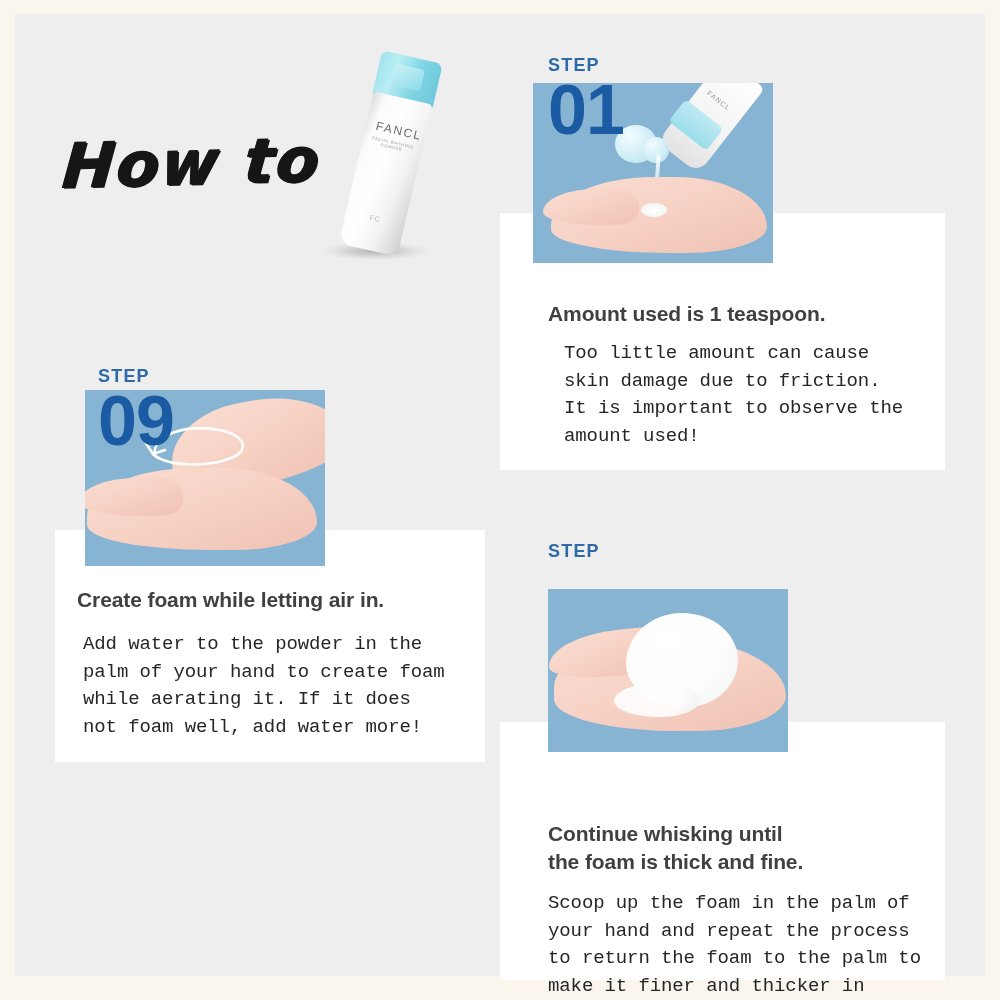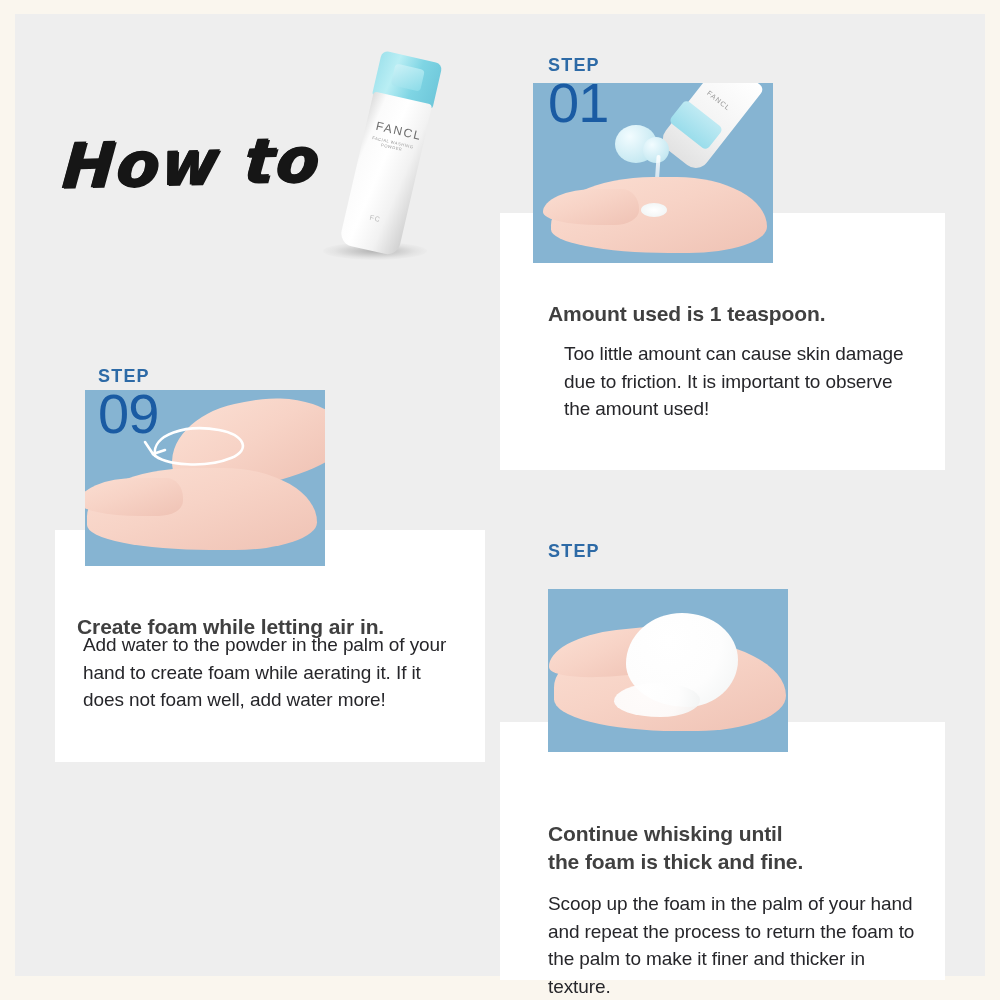--- a/index.html
+++ b/index.html
@@ -143,22 +143,22 @@
   .step-word {
     display: block;
     font-size: 18px;
     font-weight: 600;
     letter-spacing: 1.2px;
     color: #2d6aa6;
     margin-bottom: 1px;
   }
   .step-num {
     display: block;
-    font-size: 56px;
-    font-weight: 400;
+    font-size: 70px;
+    font-weight: 700;
     letter-spacing: -1px;
     color: #1a5ba3;
   }
 
   .photo {
     position: absolute;
     z-index: 3;
     background: #86b4d2;
     overflow: hidden;
   }
@@ -171,20 +171,21 @@
     line-height: 1.32;
     letter-spacing: -0.1px;
   }
   .card-body {
     position: absolute;
     font-size: 19px;
     font-weight: 400;
     color: #26262a;
     line-height: 1.46;
     letter-spacing: -0.1px;
+    font-family: Liberation Mono, monospace;
   }
 
   
   .hand {
     position: absolute;
     background: linear-gradient(160deg, #fbded2 0%, #f7d3c6 45%, #efc2b4 100%);
     border-radius: 50%;
   }
   .tube {
     position: absolute;
@@ -266,21 +267,21 @@
 
       <div class="hand" style="left:2px; top:78px; width:230px; height:82px; border-radius:52% 46% 40% 60% / 66% 74% 38% 34%;"></div>
       <div class="hand" style="left:-6px; top:88px; width:104px; height:38px; border-radius:62% 18% 26% 66% / 72% 58% 44% 40%;"></div>
 
       <svg class="swirl-arrow" style="left:36px; top:30px;" width="136" height="52" viewBox="0 0 136 52">
         <path d="M34 36 C30 14, 66 4, 98 10 C124 15, 130 30, 110 38 C86 48, 44 46, 32 34" fill="none" stroke="#ffffff" stroke-width="2.6" stroke-linecap="round"></path>
         <path d="M24 22 L32 34 L44 30" fill="none" stroke="#ffffff" stroke-width="2.6" stroke-linecap="round" stroke-linejoin="round"></path>
       </svg>
     </div>
 
-    <div class="card-title" style="left:62px; top:572px; width:390px;margin-top:27px;">Create foam while letting air in.</div>
+    <div class="card-title" style="left:62px; top:572px; width:390px;">Create foam while letting air in.</div>
     <div class="card-body" style="left:68px; top:617px; width:372px;">Add water to the powder in the palm of your hand to create foam while aerating it. If it does not foam well, add water more!</div>
 
     <div class="card" style="left:485px; top:708px; width:445px; height:258px;">
     </div>
 
     <div class="step-badge" style="left:533px; top:500px;">
       <span class="step-word">STEP</span>
     </div>
 
     <div class="photo" style="left:533px; top:575px; width:240px; height:163px;">

